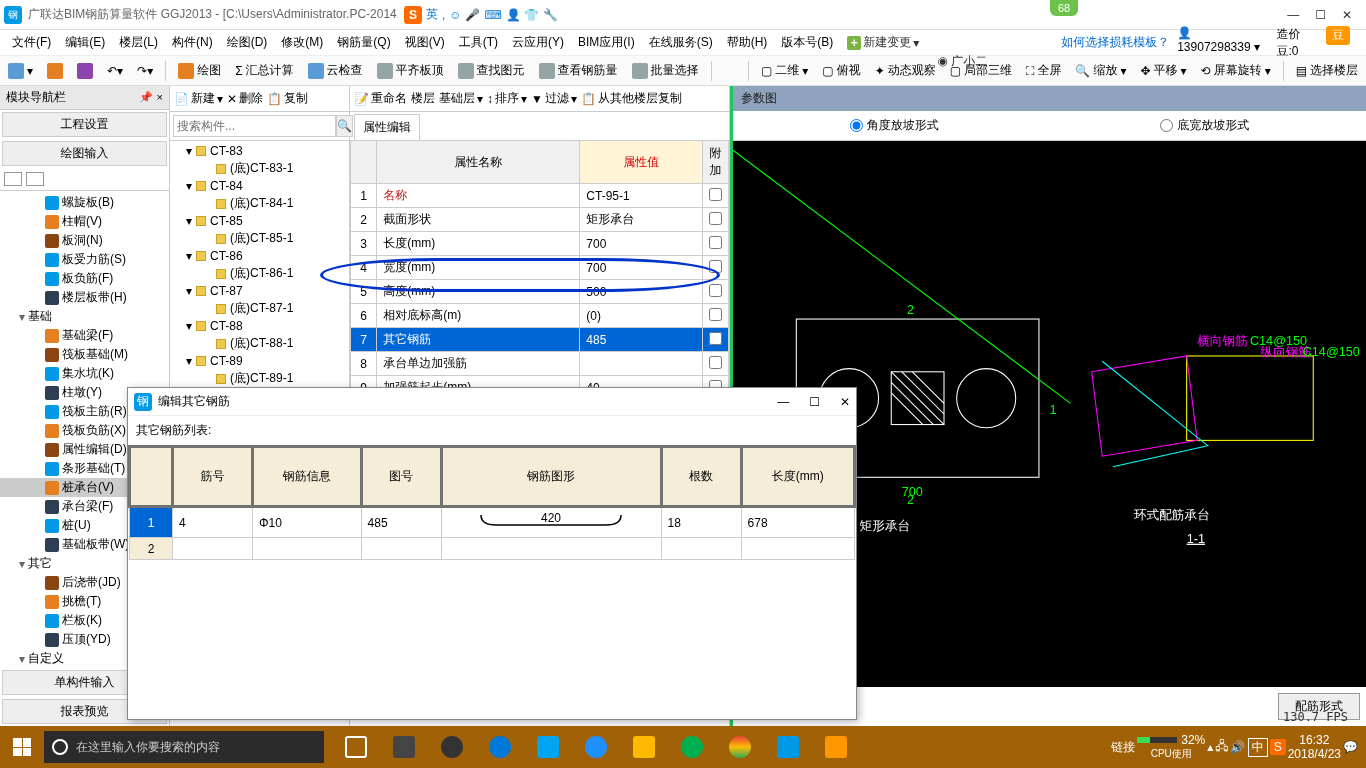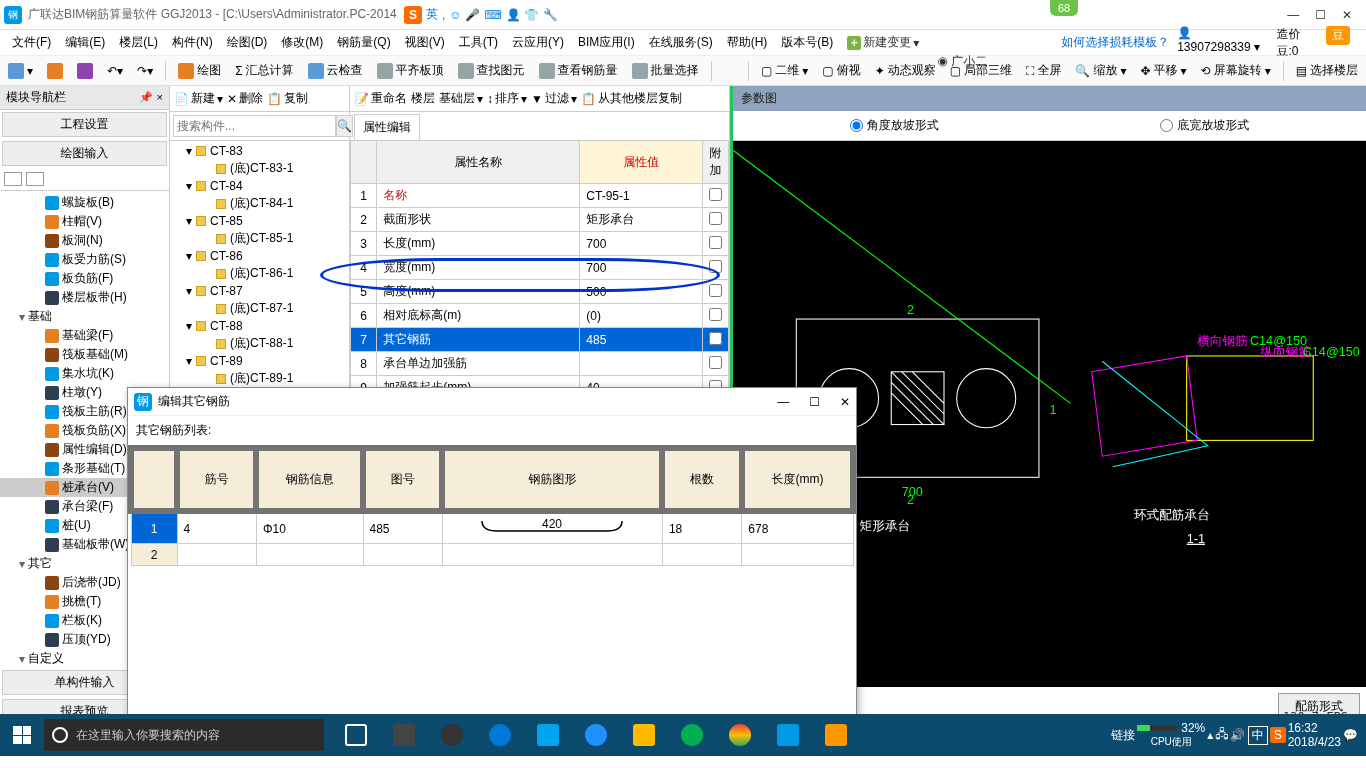--- a/index.html
+++ b/index.html
@@ -74,42 +74,42 @@
 .rightpanel .radiorow label { display:flex; align-items:center; gap:4px; }
 .canvas { flex:1; background:#000; position:relative; }
 .canvas svg { width:100%; height:100%; }
 .rightpanel .footbtn { align-self:flex-end; margin:6px; padding:4px 16px; border:1px solid #999; background:#eee; cursor:pointer; }
 .dialog { position:absolute; left:127px; top:387px; width:730px; height:333px; background:#fff; border:1px solid #888; box-shadow:2px 2px 8px rgba(0,0,0,0.3); display:flex; flex-direction:column; }
 .dialog .dtitle { height:28px; display:flex; align-items:center; padding:0 6px; background:#fff; border-bottom:1px solid #eee; }
 .dialog .dtitle .di { width:18px;height:18px;background:#0099e5;border-radius:3px;margin-right:6px;display:flex;align-items:center;justify-content:center;color:#fff; }
 .dialog .dtitle .wc { margin-left:auto; display:flex; gap:20px; font-size:14px; }
 .dialog .dlabel { padding:6px 8px; }
 .dialog table { border-collapse:collapse; width:100%; }
-.dialog th { background:#f5edd8; border:6px solid #737373; padding:20px; font-weight:normal; }
+.dialog th { background:#f5edd8; border:3px solid #737373; padding:20px; font-weight:normal; }
 .dialog th.first { background:#f5edd8; width:26px; }
 .dialog td { border:1px solid #ccc; padding:3px 6px; height:22px; }
 .dialog td.num { text-align:center; background:#f5edd8; width:26px; }
 .dialog tr.selected td.num { background:#0066d6; color:#fff; }
 .dialog td.shape { text-align:center; }
 .dialog .shapesvg { display:inline-block; }
 .fpslabel { position:absolute; right:18px; bottom:44px; color:#333; font-family:monospace; }
-.taskbar { position:absolute; left:0; bottom:12px; width:100%; height:42px; background:#0c4a6e; display:flex; align-items:center; color:#fff; }
+.taskbar { position:absolute; left:0; bottom:0; width:100%; height:42px; background:#a16207; display:flex; align-items:center; color:#fff; }
 .taskbar .start { width:44px; display:flex; align-items:center; justify-content:center; }
 .taskbar .winlogo { width:18px;height:18px;display:grid;grid-template-columns:1fr 1fr;grid-template-rows:1fr 1fr;gap:1px; }
 .taskbar .winlogo span { background:#fff; }
 .taskbar .search { display:flex; align-items:center; background:#2b2b2b; height:32px; width:280px; padding:0 8px; gap:8px; color:#ccc; }
 .taskbar .search .circ { width:16px;height:16px;border:2px solid #fff;border-radius:50%; }
 .taskbar .tb-icons { display:flex; align-items:center; gap:4px; margin-left:10px; }
 .taskbar .tb-icons .ti { width:44px; height:42px; display:flex; align-items:center; justify-content:center; }
 .taskbar .tb-icons .ti .box { width:22px;height:22px;border-radius:3px; }
 .taskbar .tray { margin-left:auto; display:flex; align-items:center; gap:2px; padding-right:8px; font-size:11px; }
 .taskbar .tray .cpu { display:flex; flex-direction:column; align-items:center; }
 .taskbar .tray .cpu .bar { width:40px;height:6px;background:#333;position:relative; }
 .taskbar .tray .cpu .bar .fill { position:absolute;left:0;top:0;height:100%;width:32%;background:#3bdb54; }
-.taskbar .tray .time { display:flex; flex-direction:column; align-items:flex-start; }
+.taskbar .tray .time { display:flex; flex-direction:column; align-items:center; }
 .ime-pill { position:absolute; top:0; left:1050px; background:#6cc24a; color:#fff; border-radius:0 0 6px 6px; padding:2px 8px; font-size:11px; }
 </style>
 </head>
 <body>
 
 <div class="titlebar">
   <div class="appicon">钢</div>
   <div class="title">广联达BIM钢筋算量软件 GGJ2013 - [C:\Users\Administrator.PC-20141127NRHM\Desktop\白龙村-2018-02-02-19-24-35</div>
   <div class="ime">
     <div class="sq">S</div>

